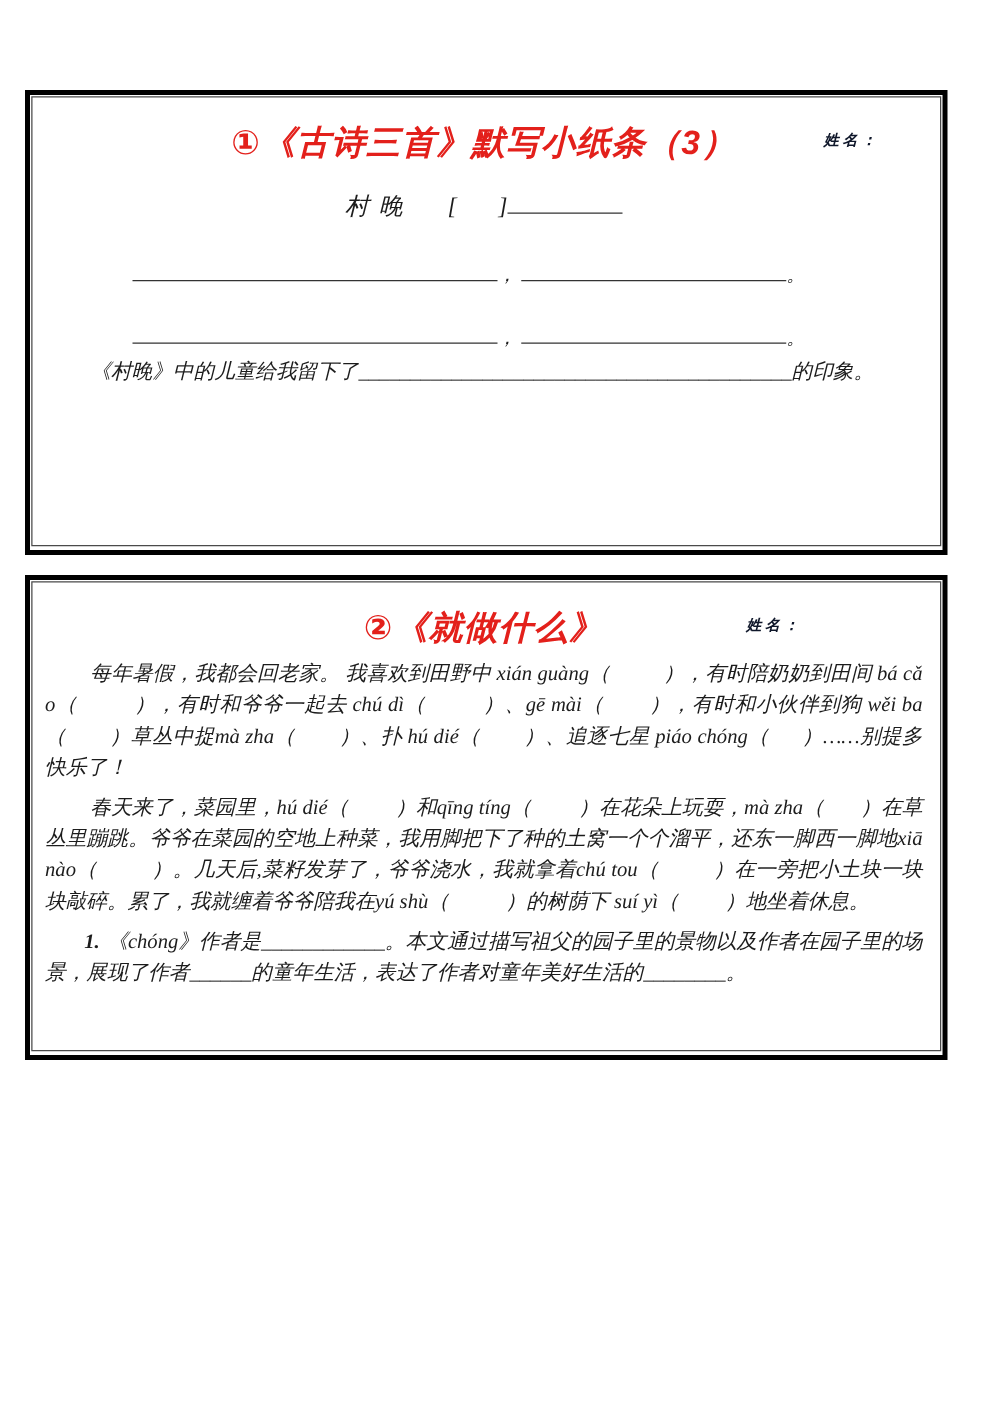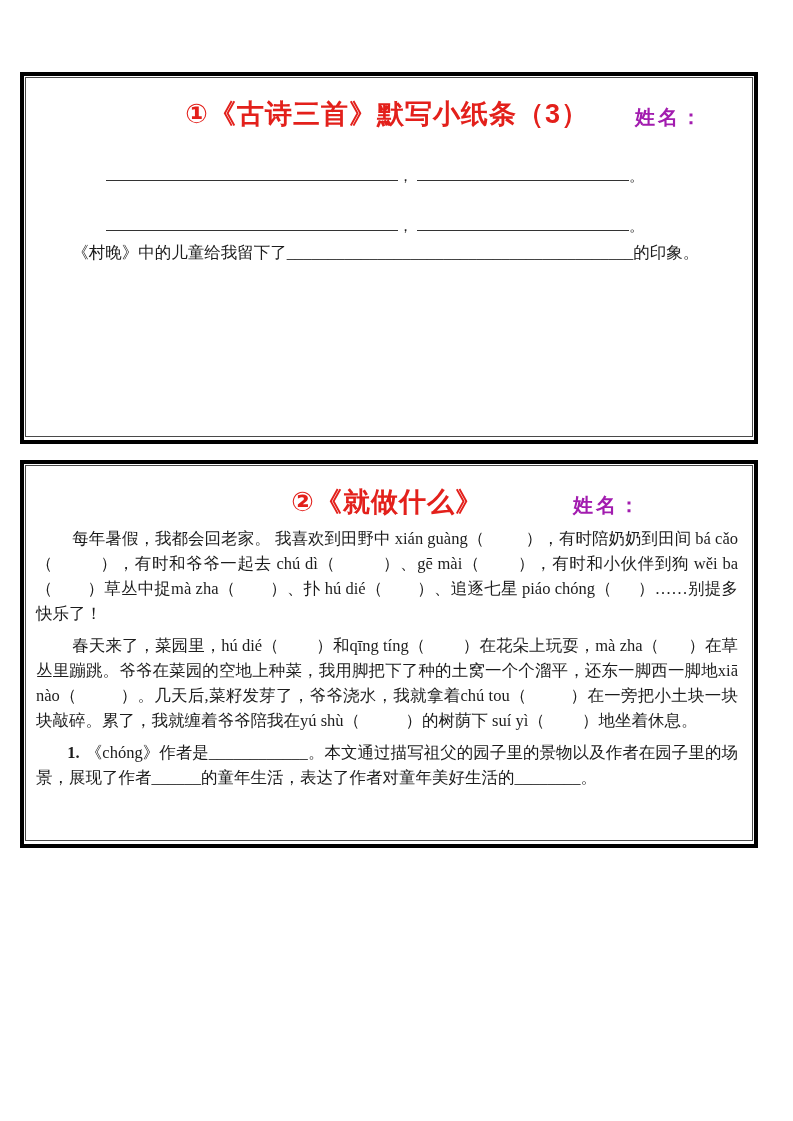--- a/index.html
+++ b/index.html
@@ -12,20 +12,21 @@
     color: #1c1c1c;
     overflow: hidden;
   }
   .sheet {
     position: absolute;
     left: 20px;
     width: 738px;
     border: 4px solid #000000;
     background: #ffffff;
     box-sizing: border-box;
+    font-style: italic;
   }
   .sheet-inner {
     border: 1px solid #4a4a4a;
     margin: 1px;
     height: calc(100% - 4px);
     box-sizing: border-box;
     padding: 6px 14px 6px 10px;
     position: relative;
   }
   #sheet1 { top: 72px; height: 372px; }
@@ -40,22 +41,22 @@
     font-size: 27px;
     line-height: 36px;
     color: #e3201b;
     letter-spacing: 1px;
   }
   .name-label {
     position: absolute;
     top: 8px;
     font-family: "Liberation Sans", "DejaVu Sans", sans-serif;
     font-weight: 700;
-    font-size: 20px;
-    color: #a21caf;
+    font-size: 12px;
+    color: #0f172a;
     letter-spacing: 3px;
   }
   #sheet1 .name-label { right: 34px; }
   #sheet2 .name-label { right: 96px; }
 
   .poem-title-row {
     margin-top: 18px;
     text-align: center;
     font-size: 19px;
     letter-spacing: 2px;
@@ -104,20 +105,23 @@
 
 <div class="page">
 
   <section class="sheet" id="sheet1">
     <div class="sheet-inner">
       <div class="header-row">
         <h1 class="sheet-title">①《古诗三首》默写小纸条（3）</h1>
         <span class="name-label">姓名：</span>
       </div>
 
+      <div class="poem-title-row">
+        <span class="poem-name">村晚</span><span class="author-bracket">[&nbsp;&nbsp;&nbsp;&nbsp;&nbsp;&nbsp;&nbsp;]</span><span class="rule rule-author"></span>
+      </div>
 
       <div class="poem-blank-row">
         <span class="rule rule-long"></span><span class="punct">，</span><span class="rule rule-short"></span><span class="punct">。</span>
       </div>
 
       <div class="poem-blank-row">
         <span class="rule rule-long"></span><span class="punct">，</span><span class="rule rule-short"></span><span class="punct">。</span>
       </div>
 
       <p class="para p3">《村晚》中的儿童给我留下了__________________________________________的印象。</p>

